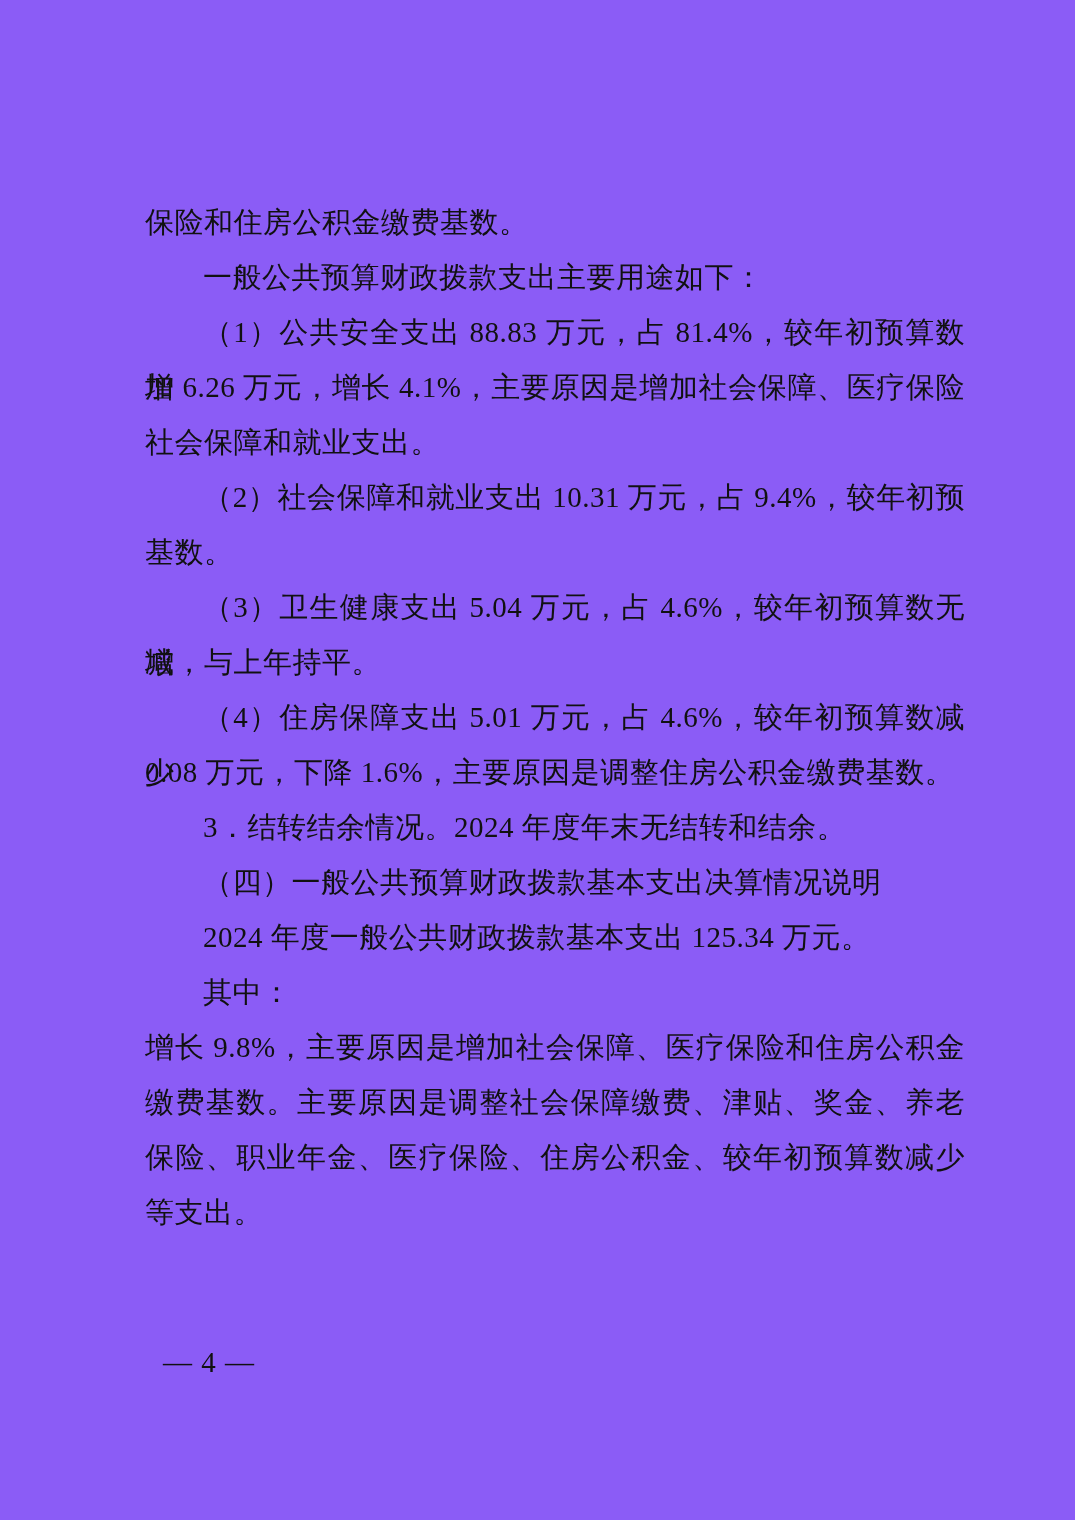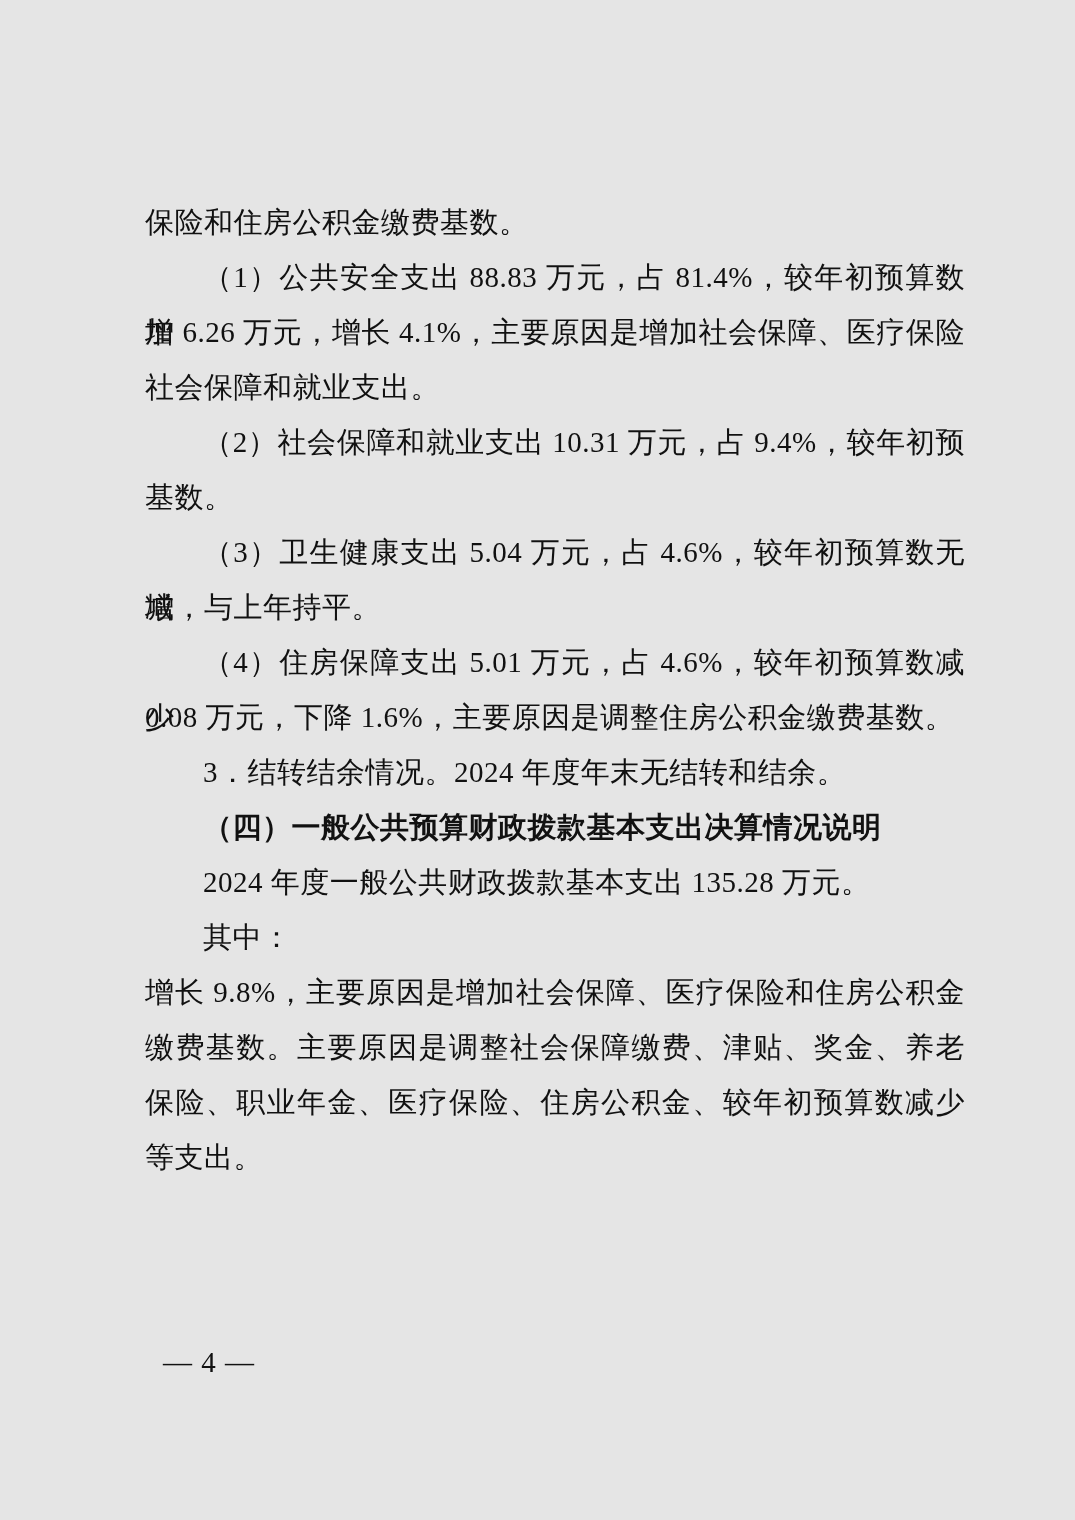--- a/index.html
+++ b/index.html
@@ -5,21 +5,21 @@
   html, body {
     margin: 0;
     padding: 0;
     background: #ffffff;
   }
   .page {
     position: relative;
     width: 1075px;
     height: 1520px;
     margin: 0 auto;
-    background: #e5e5e5;
+    background: #8b5cf6;
     box-sizing: border-box;
     font-family: "Liberation Serif", "DejaVu Serif", serif;
     color: #111111;
     overflow: hidden;
   }
   .content {
     position: absolute;
     top: 195px;
     left: 145px;
     width: 820px;
@@ -35,49 +35,50 @@
   .line.indent {
     text-indent: 2em;
   }
   .line.justify {
     white-space: normal;
     text-align: justify;
     text-align-last: justify;
     text-justify: inter-character;
   }
   .line.bold {
-    font-weight: bold;
+    font-weight: normal;
   }
   .footer {
     position: absolute;
     left: 163px;
     top: 1342px;
     font-size: 29px;
     line-height: 40px;
     letter-spacing: 1px;
   }
 </style>
 </head>
 <body>
 
 <div class="page">
   <div class="content">
     <div class="line">保险和住房公积金缴费基数。</div>
+    <div class="line indent">一般公共预算财政拨款支出主要用途如下：</div>
     <div class="line indent justify">（1）公共安全支出 88.83 万元，占 81.4%，较年初预算数增</div>
     <div class="line justify">加 6.26 万元，增长 4.1%，主要原因是增加社会保障、医疗保险</div>
     <div class="line">社会保障和就业支出。</div>
     <div class="line indent justify">（2）社会保障和就业支出 10.31 万元，占 9.4%，较年初预</div>
     <div class="line">基数。</div>
     <div class="line indent justify">（3）卫生健康支出 5.04 万元，占 4.6%，较年初预算数无增</div>
     <div class="line">减，与上年持平。</div>
     <div class="line indent justify">（4）住房保障支出 5.01 万元，占 4.6%，较年初预算数减少</div>
     <div class="line">0.08 万元，下降 1.6%，主要原因是调整住房公积金缴费基数。</div>
     <div class="line indent">3．结转结余情况。2024 年度年末无结转和结余。</div>
     <div class="line indent bold">（四）一般公共预算财政拨款基本支出决算情况说明</div>
-    <div class="line indent">2024 年度一般公共财政拨款基本支出 135.28 万元。</div>
+    <div class="line indent">2024 年度一般公共财政拨款基本支出 125.34 万元。</div>
     <div class="line indent">其中：</div>
     <div class="line justify">增长 9.8%，主要原因是增加社会保障、医疗保险和住房公积金</div>
     <div class="line justify">缴费基数。主要原因是调整社会保障缴费、津贴、奖金、养老</div>
     <div class="line justify">保险、职业年金、医疗保险、住房公积金、较年初预算数减少</div>
     <div class="line">等支出。</div>
   </div>
   <div class="footer">— 4 —</div>
 </div>
 
 </body></html>

